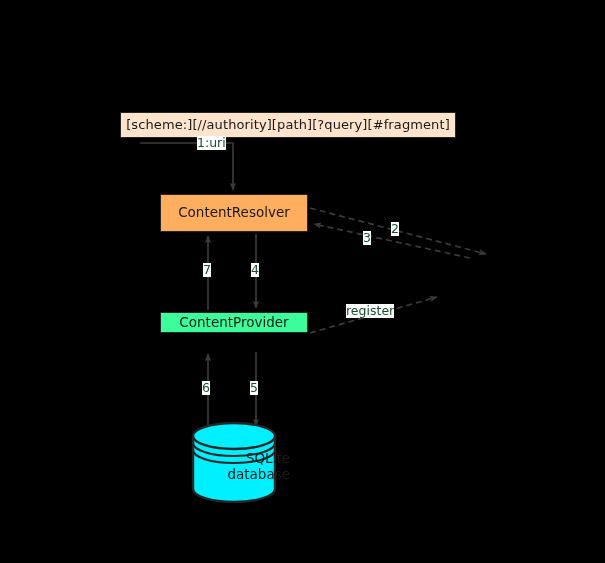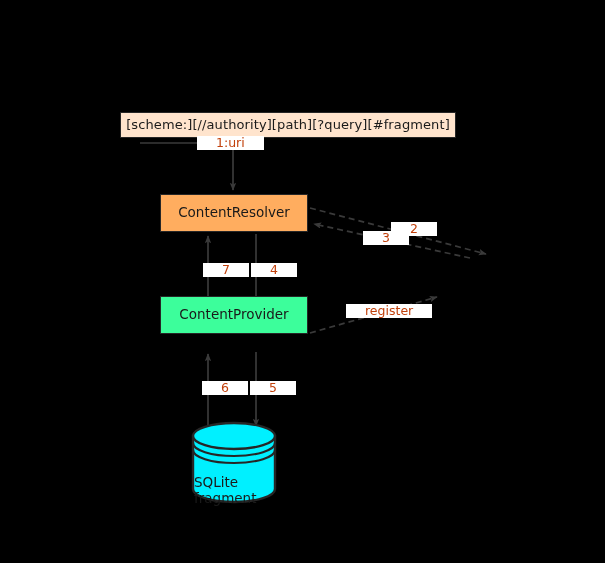--- a/index.html
+++ b/index.html
@@ -5,26 +5,26 @@
   html,body{margin:0;padding:0;background:#000;}
   body{width:605px;height:563px;font-family:"DejaVu Sans","Liberation Sans",sans-serif;}
   #stage{position:relative;width:605px;height:563px;background:#000;overflow:hidden;}
   svg.layer{position:absolute;left:0;top:0;width:605px;height:563px;}
   .node{position:absolute;box-sizing:border-box;display:flex;align-items:center;
         justify-content:center;text-align:center;color:#1a1a1a;font-size:13.5px;
         line-height:1.18;border:1.6px solid #262626;}
   .uri-box{left:120px;top:112px;width:336px;height:26px;background:#ffe4cd;font-size:13px;
            letter-spacing:0.1px;}
   .resolver{left:160px;top:194px;width:148px;height:38px;background:#ffad5f;}
-  .provider{left:160px;top:296px;width:148px;height:38px;background:#3cfe9b;}
+  .provider{left:160px;top:312px;width:148px;height:21px;background:#3cfe9b;}
   .ams{left:364px;top:256px;width:178px;height:38px;background:#b4f45e;}
-  .cyl-label{position:absolute;left:194px;top:474px;width:80px;text-align:left;
-             color:#1a1a1a;font-size:13.5px;line-height:1.2;}
-  .elabel{position:absolute;background:#ffffff;color:#c2410c;font-size:12.5px;
-          padding:0 19px;line-height:1.12;white-space:nowrap;}
+  .cyl-label{position:absolute;left:194px;top:450px;width:80px;text-align:right;
+             color:#1a1a1a;font-size:13.5px;line-height:1.2;padding-left:16px;}
+  .elabel{position:absolute;background:#ffffff;color:#14532d;font-size:12.5px;
+          padding:0 0;line-height:1.12;white-space:nowrap;}
   .l1{left:197px;top:136px;}
   .l2{left:391px;top:222px;}
   .l3{left:363px;top:231px;}
   .l7{left:203px;top:263px;}
   .l4{left:251px;top:263px;}
   .l6{left:202px;top:381px;}
   .l5{left:250px;top:381px;}
   .lreg{left:346px;top:304px;}
 </style>
 </head>
@@ -81,21 +81,21 @@
 
   <div class="node uri-box">[scheme:][//authority][path][?query][#fragment]</div>
 
   <div class="node resolver">ContentResolver</div>
 
   <div class="node provider">ContentProvider</div>
 
 
   <div class="cyl-label">
     <div>SQLite</div>
-    <div>fragment</div>
+    <div>database</div>
   </div>
 
   <span class="elabel l1">1:uri</span>
   <span class="elabel l2">2</span>
   <span class="elabel l3">3</span>
   <span class="elabel l4">4</span>
   <span class="elabel l7">7</span>
   <span class="elabel l5">5</span>
   <span class="elabel l6">6</span>
   <span class="elabel lreg">register</span>

